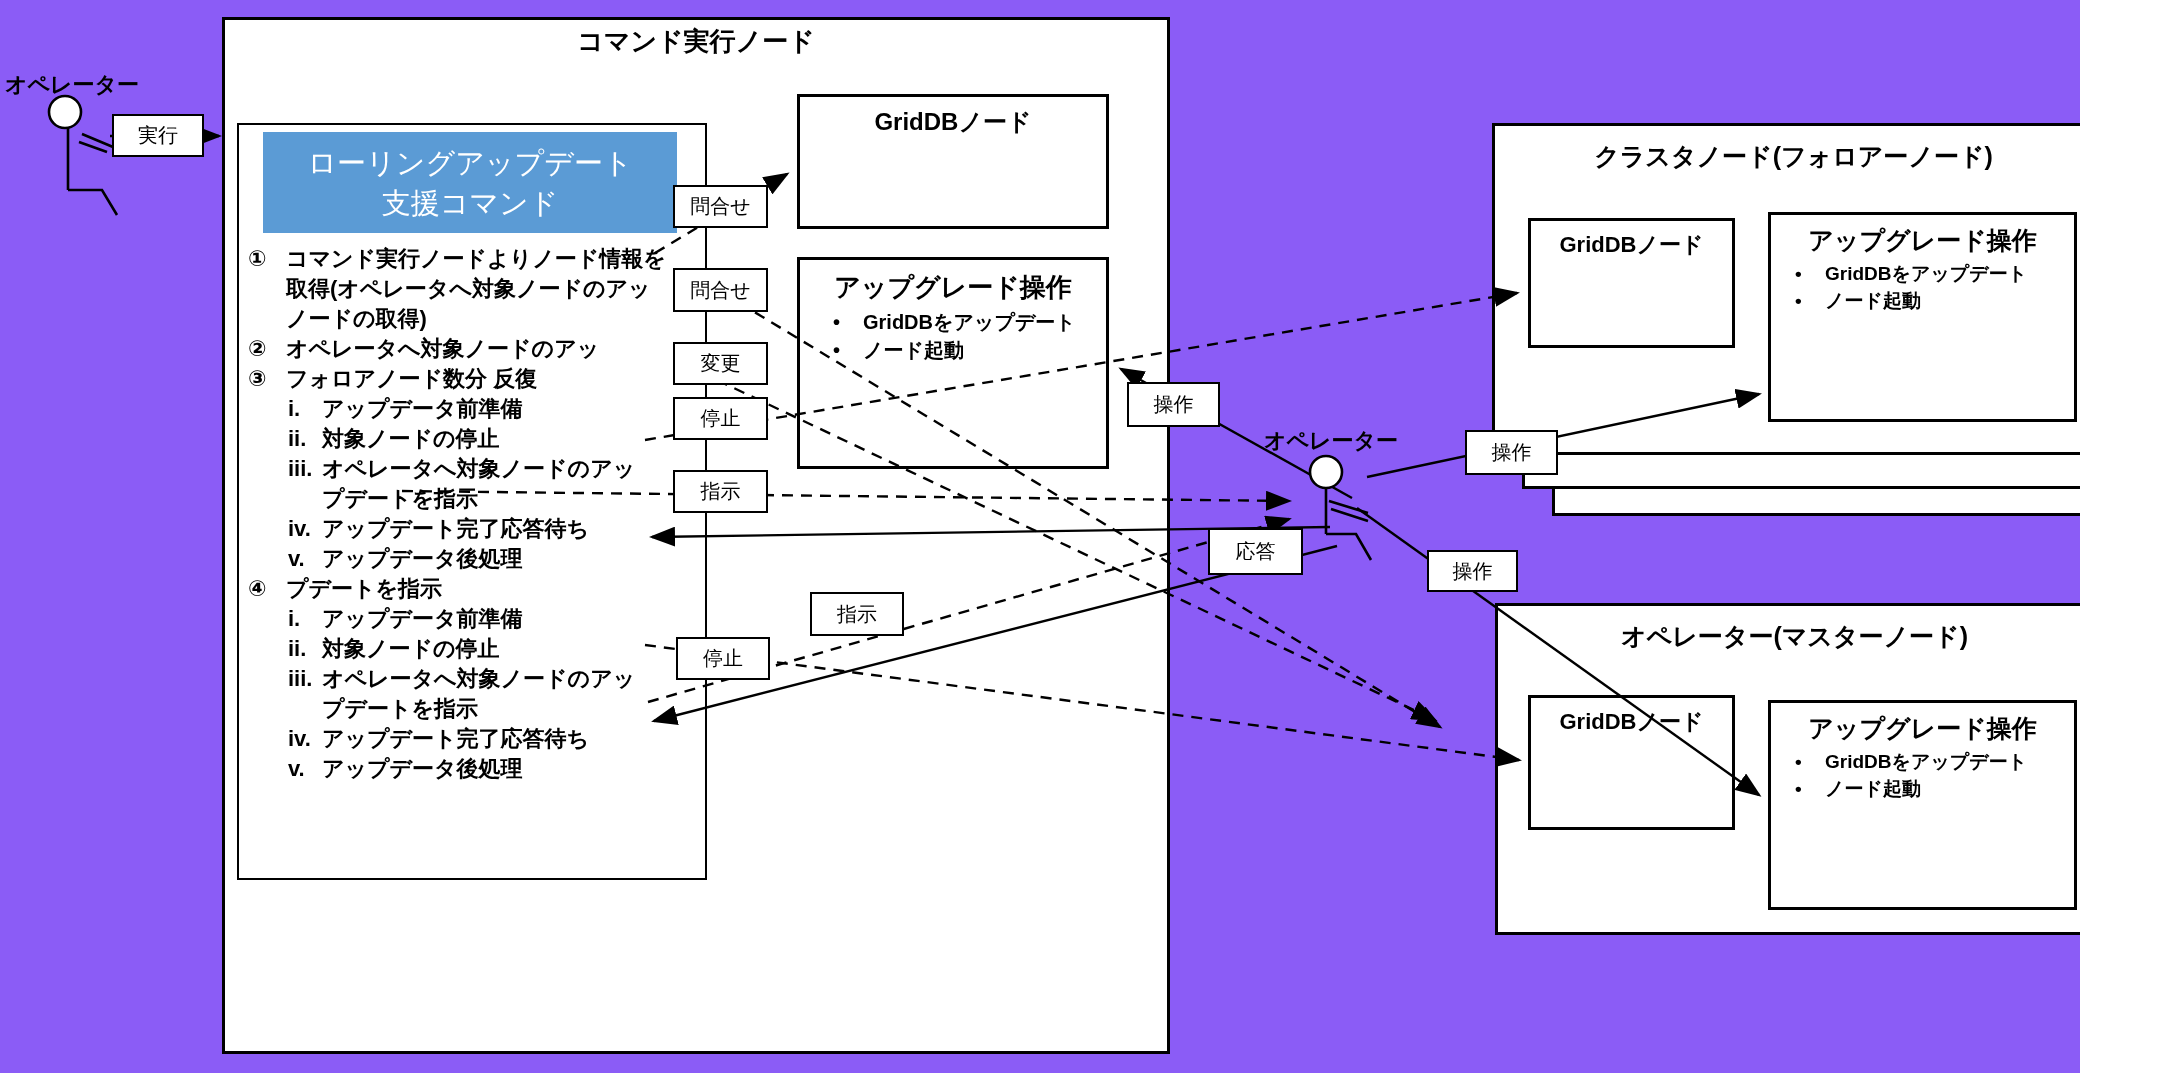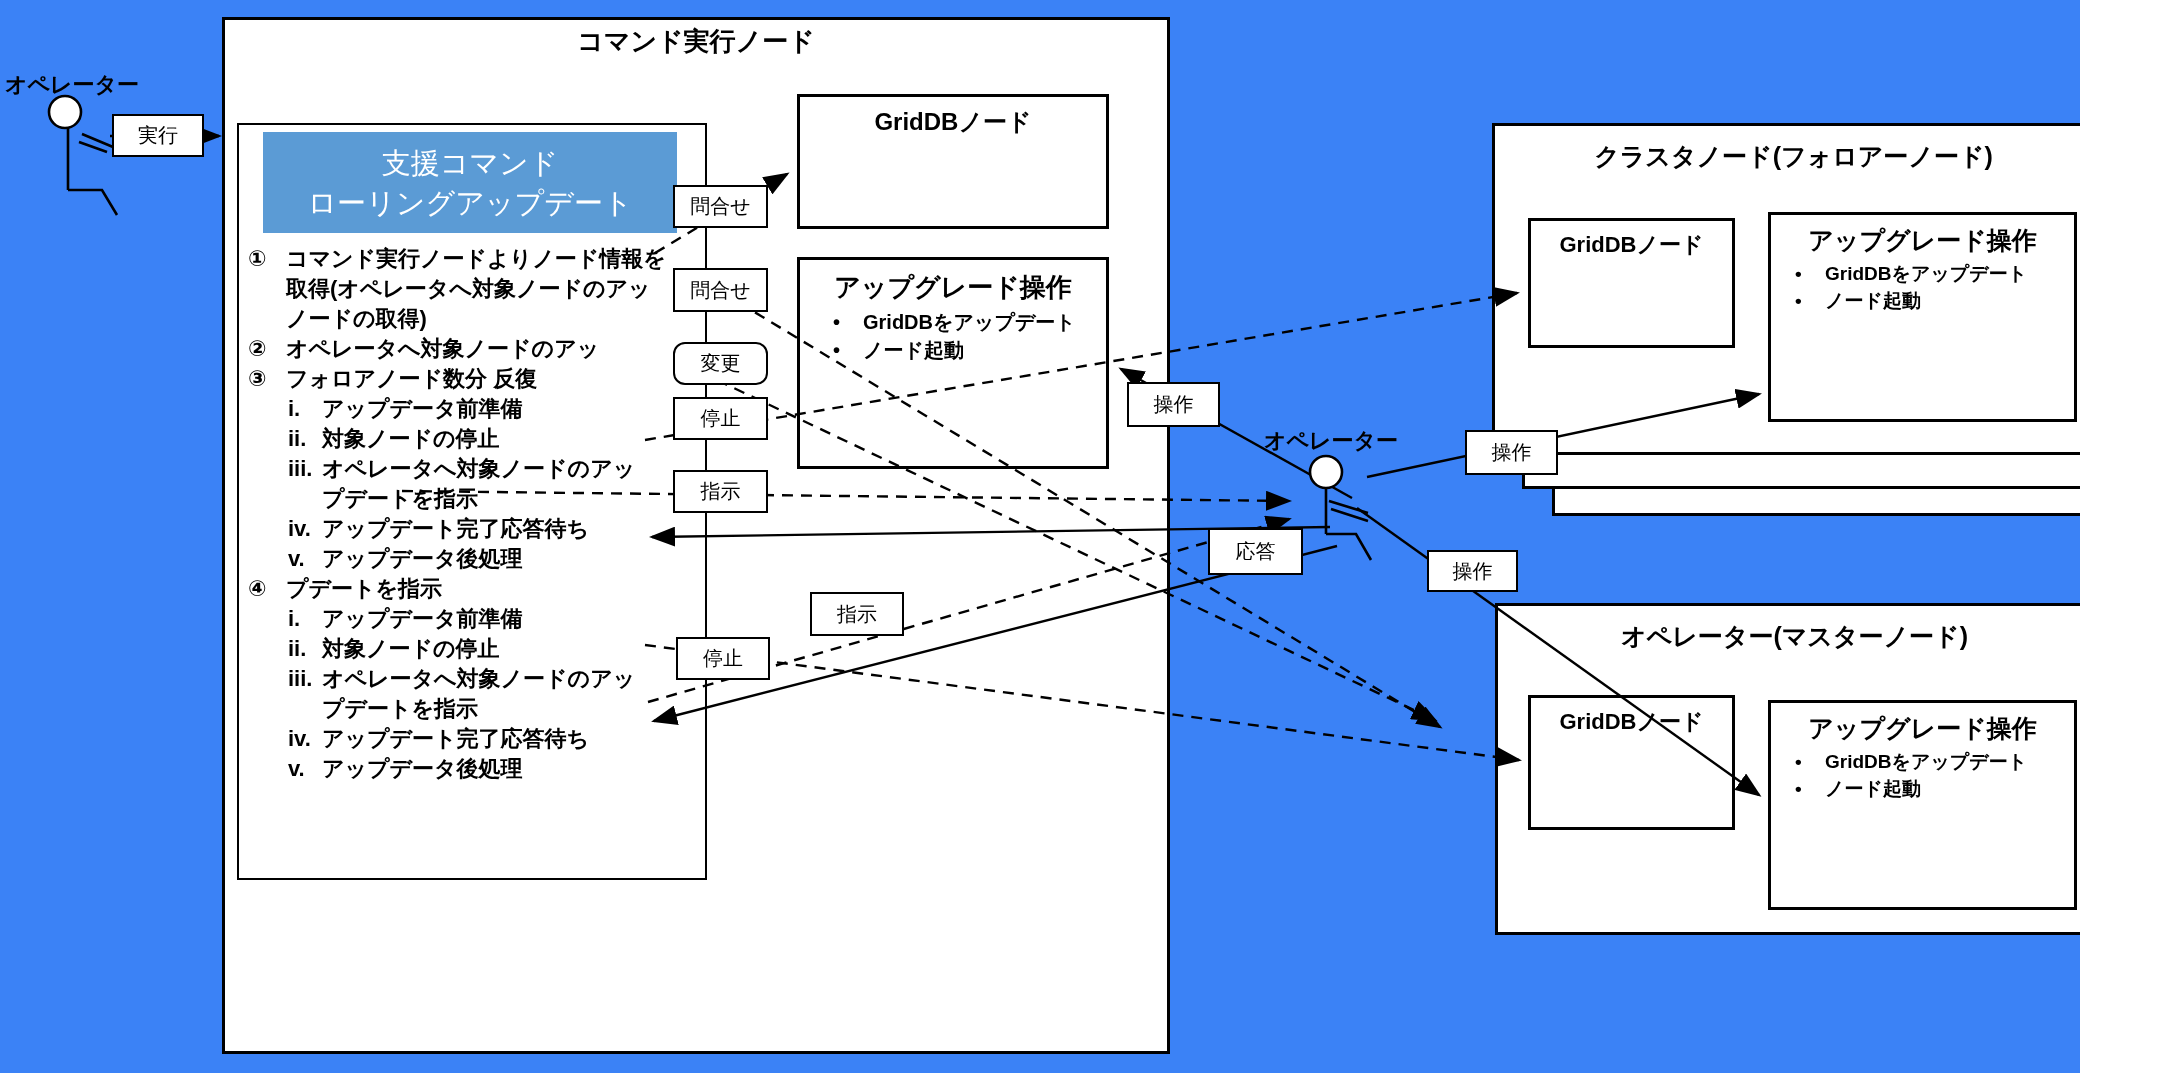--- a/index.html
+++ b/index.html
@@ -1,16 +1,16 @@
 <!DOCTYPE html>
 <html><head>
 <meta charset="utf-8">
 <style>
   html,body{margin:0;padding:0;background:#ffffff;}
-  #stage{position:relative;width:2080px;height:1073px;background:#3b82f6;overflow:hidden;
+  #stage{position:relative;width:2080px;height:1073px;background:#8b5cf6;overflow:hidden;
          font-family:"Liberation Sans","DejaVu Sans",sans-serif;color:#000;}
   .box{position:absolute;background:#ffffff;border:3px solid #000;box-sizing:border-box;}
   .box.thin{border-width:2px;}
   .bluebox{position:absolute;background:#5B9BD5;box-sizing:border-box;z-index:2;}
   .txt{position:absolute;z-index:10;}
   .ctr{text-align:center;}
   .title{font-weight:700;font-size:26px;}
   .subtitle{font-weight:700;font-size:24px;}
   .bluetxt{color:#ffffff;font-size:29px;font-weight:400;line-height:40px;text-align:center;}
   .lbl{position:absolute;z-index:10;background:#ffffff;border:2px solid #000;box-sizing:border-box;
@@ -81,22 +81,22 @@
     </g>
     <g stroke="#000" stroke-width="2.6" fill="none">
       <circle cx="1326" cy="472" r="16" fill="#fff"></circle>
       <path d="M1326,488 L1326,534 M1326,534 L1356,534 L1371,560 M1329,501 L1368,513 M1331,509 L1368,521"></path>
     </g>
   </svg>
 
   <div class="txt title ctr" style="left:222px;top:24px;width:948px;">コマンド実行ノード</div>
 
   <div class="txt bluetxt" style="left:263px;top:143px;width:414px;">
+    <div>ローリングアップデート</div>
     <div>支援コマンド</div>
-    <div>ローリングアップデート</div>
   </div>
 
   <div class="steps" id="steps" style="left:248px;top:244px;">
       <div class="steprow lv0">
         <span class="m">①</span>
         <span class="t">コマンド実行ノードよりノード情報を
 取得(オペレータへ対象ノードのアッ
 ノードの取得)</span>
       </div>
       <div class="steprow lv0">
@@ -196,21 +196,21 @@
         <span>ノード起動</span>
       </div>
     </div>
 
   <div class="txt" style="left:5px;top:70px;font-size:22px;font-weight:700;">オペレーター</div>
   <div class="txt" style="left:1264px;top:426px;font-size:22px;font-weight:700;">オペレーター</div>
 
   <div class="lbl" style="left:112px;top:114px;width:92px;height:43px;">実行</div>
   <div class="lbl" style="left:673px;top:185px;width:95px;height:43px;">問合せ</div>
   <div class="lbl" style="left:673px;top:268px;width:95px;height:44px;">問合せ</div>
-  <div class="lbl" style="left:673px;top:342px;width:95px;height:43px;border-radius:12px;">変更</div>
+  <div class="lbl" style="left:673px;top:342px;width:95px;height:43px;">変更</div>
   <div class="lbl" style="left:673px;top:397px;width:95px;height:43px;">停止</div>
   <div class="lbl" style="left:673px;top:470px;width:95px;height:43px;">指示</div>
   <div class="lbl" style="left:810px;top:592px;width:94px;height:44px;">指示</div>
   <div class="lbl" style="left:676px;top:637px;width:94px;height:43px;">停止</div>
   <div class="lbl" style="left:1127px;top:382px;width:93px;height:45px;">操作</div>
   <div class="lbl" style="left:1208px;top:528px;width:95px;height:47px;">応答</div>
   <div class="lbl" style="left:1465px;top:430px;width:93px;height:45px;">操作</div>
   <div class="lbl" style="left:1427px;top:550px;width:91px;height:42px;">操作</div>
 
 </div>

